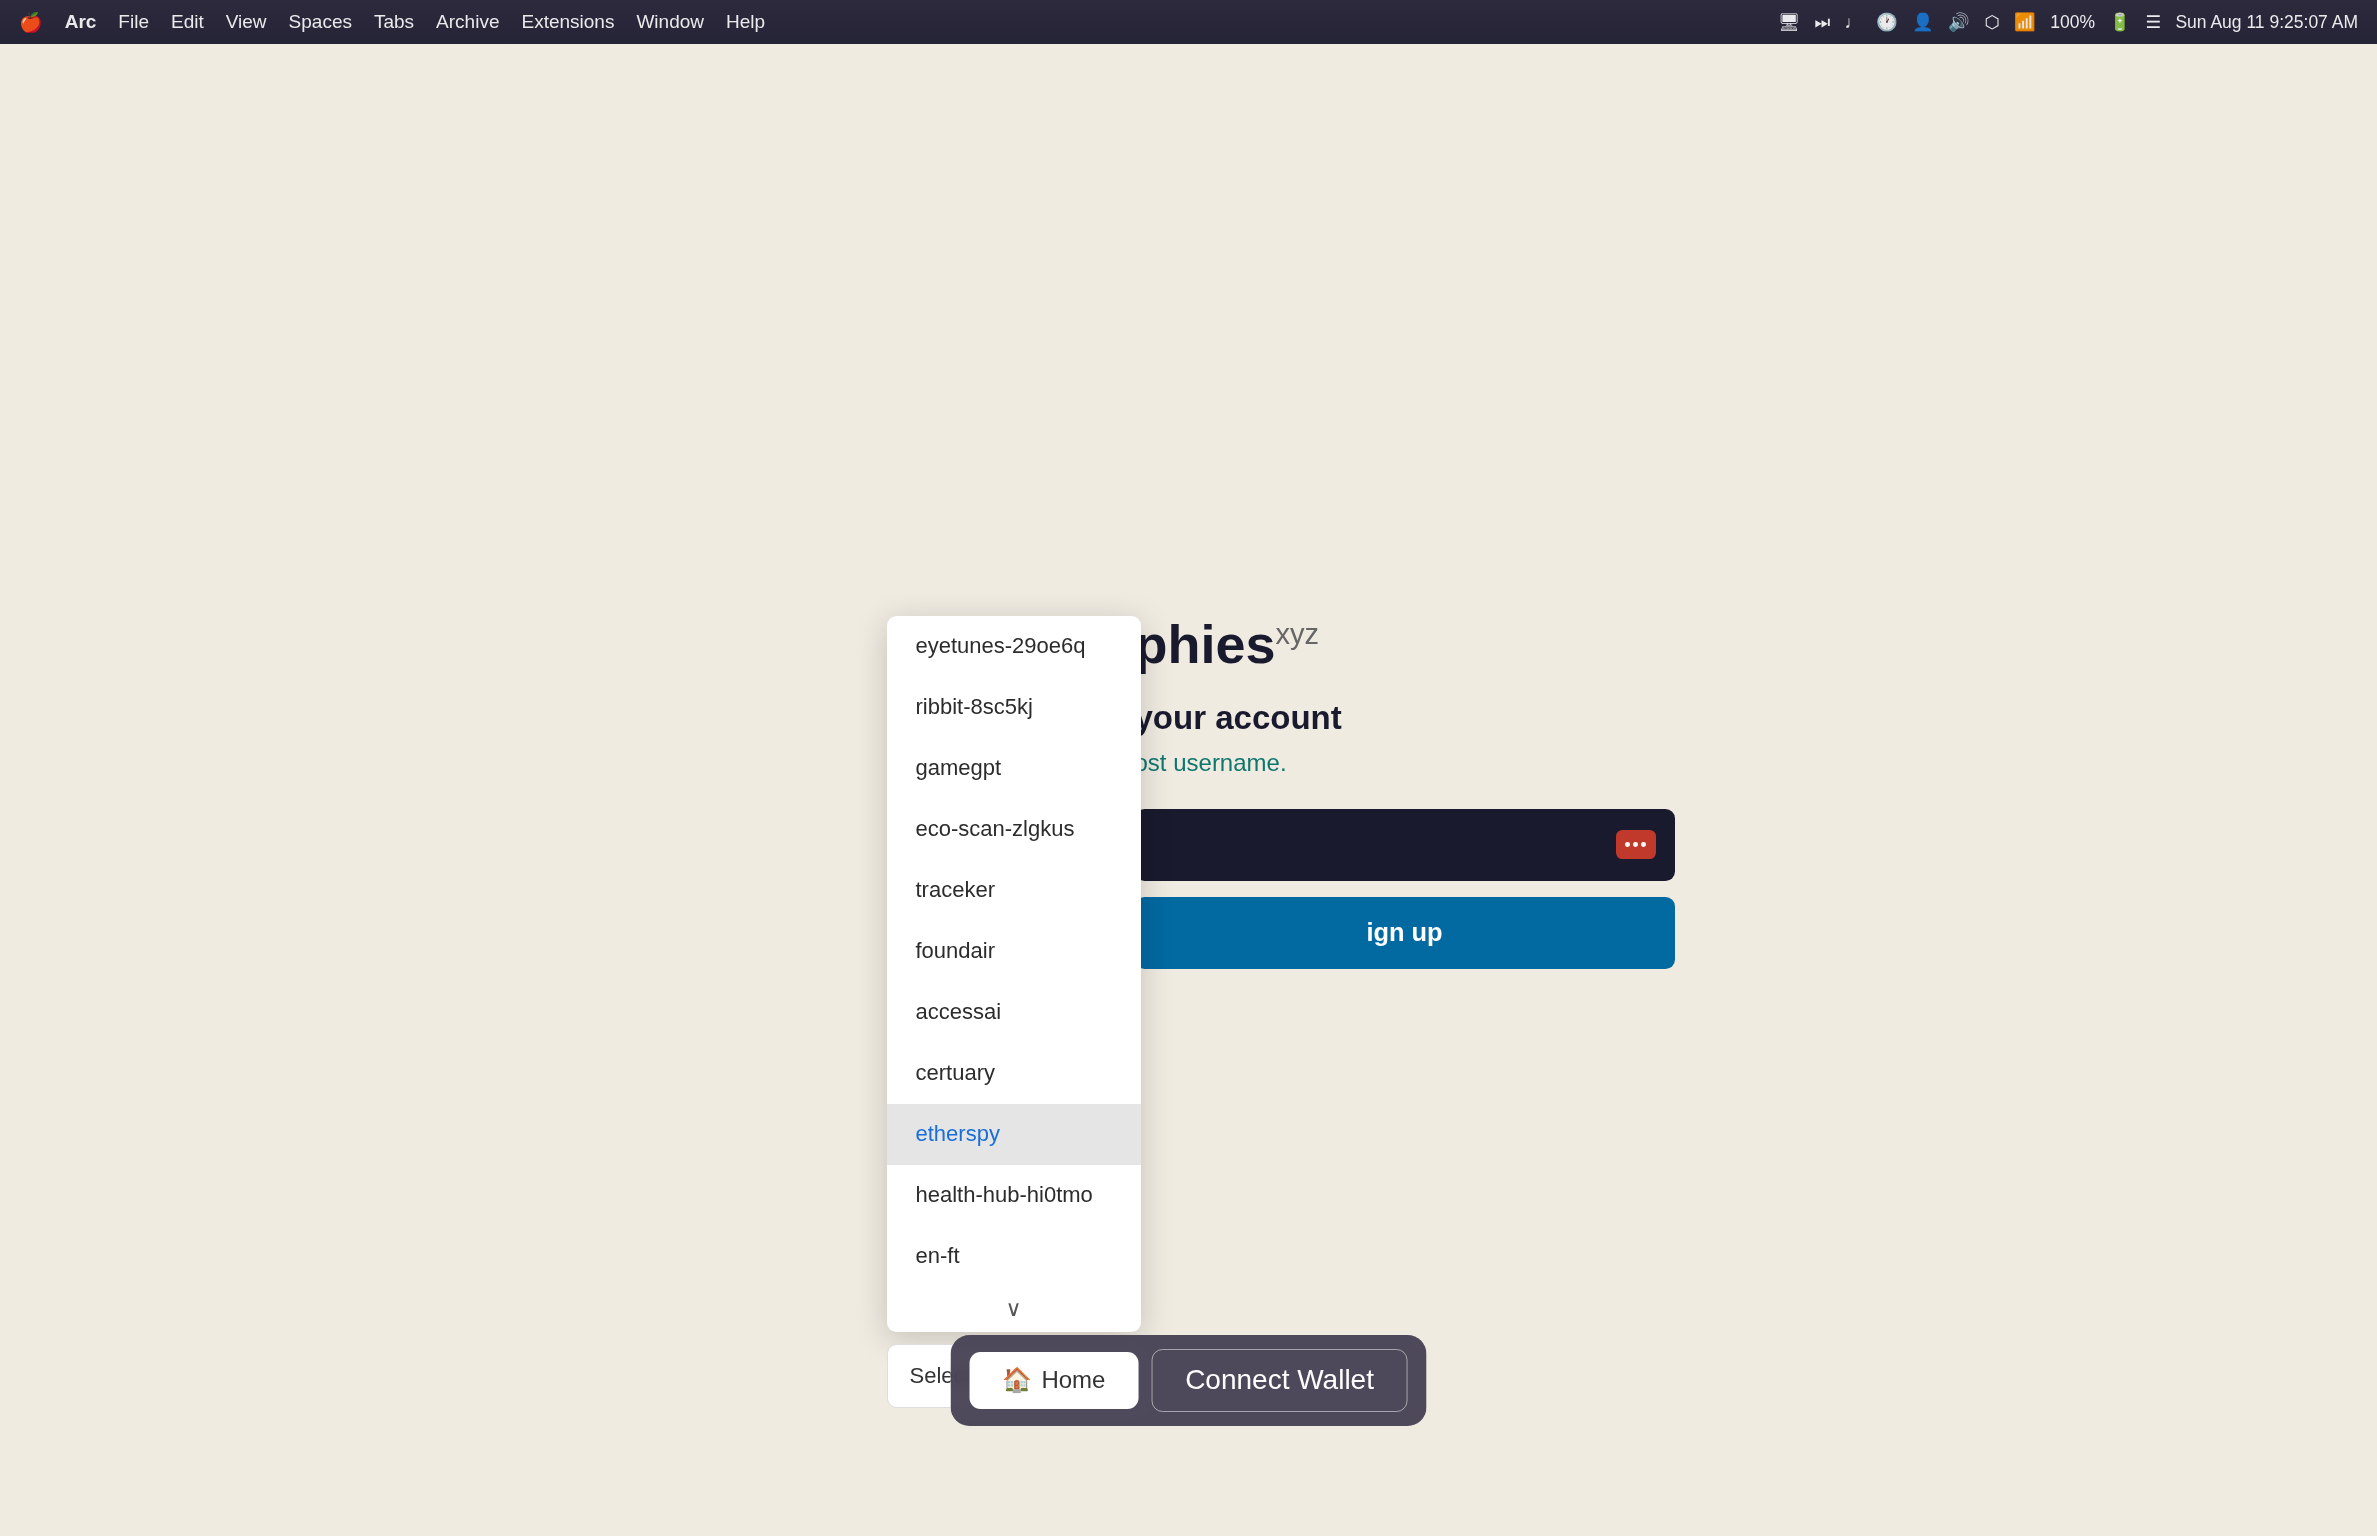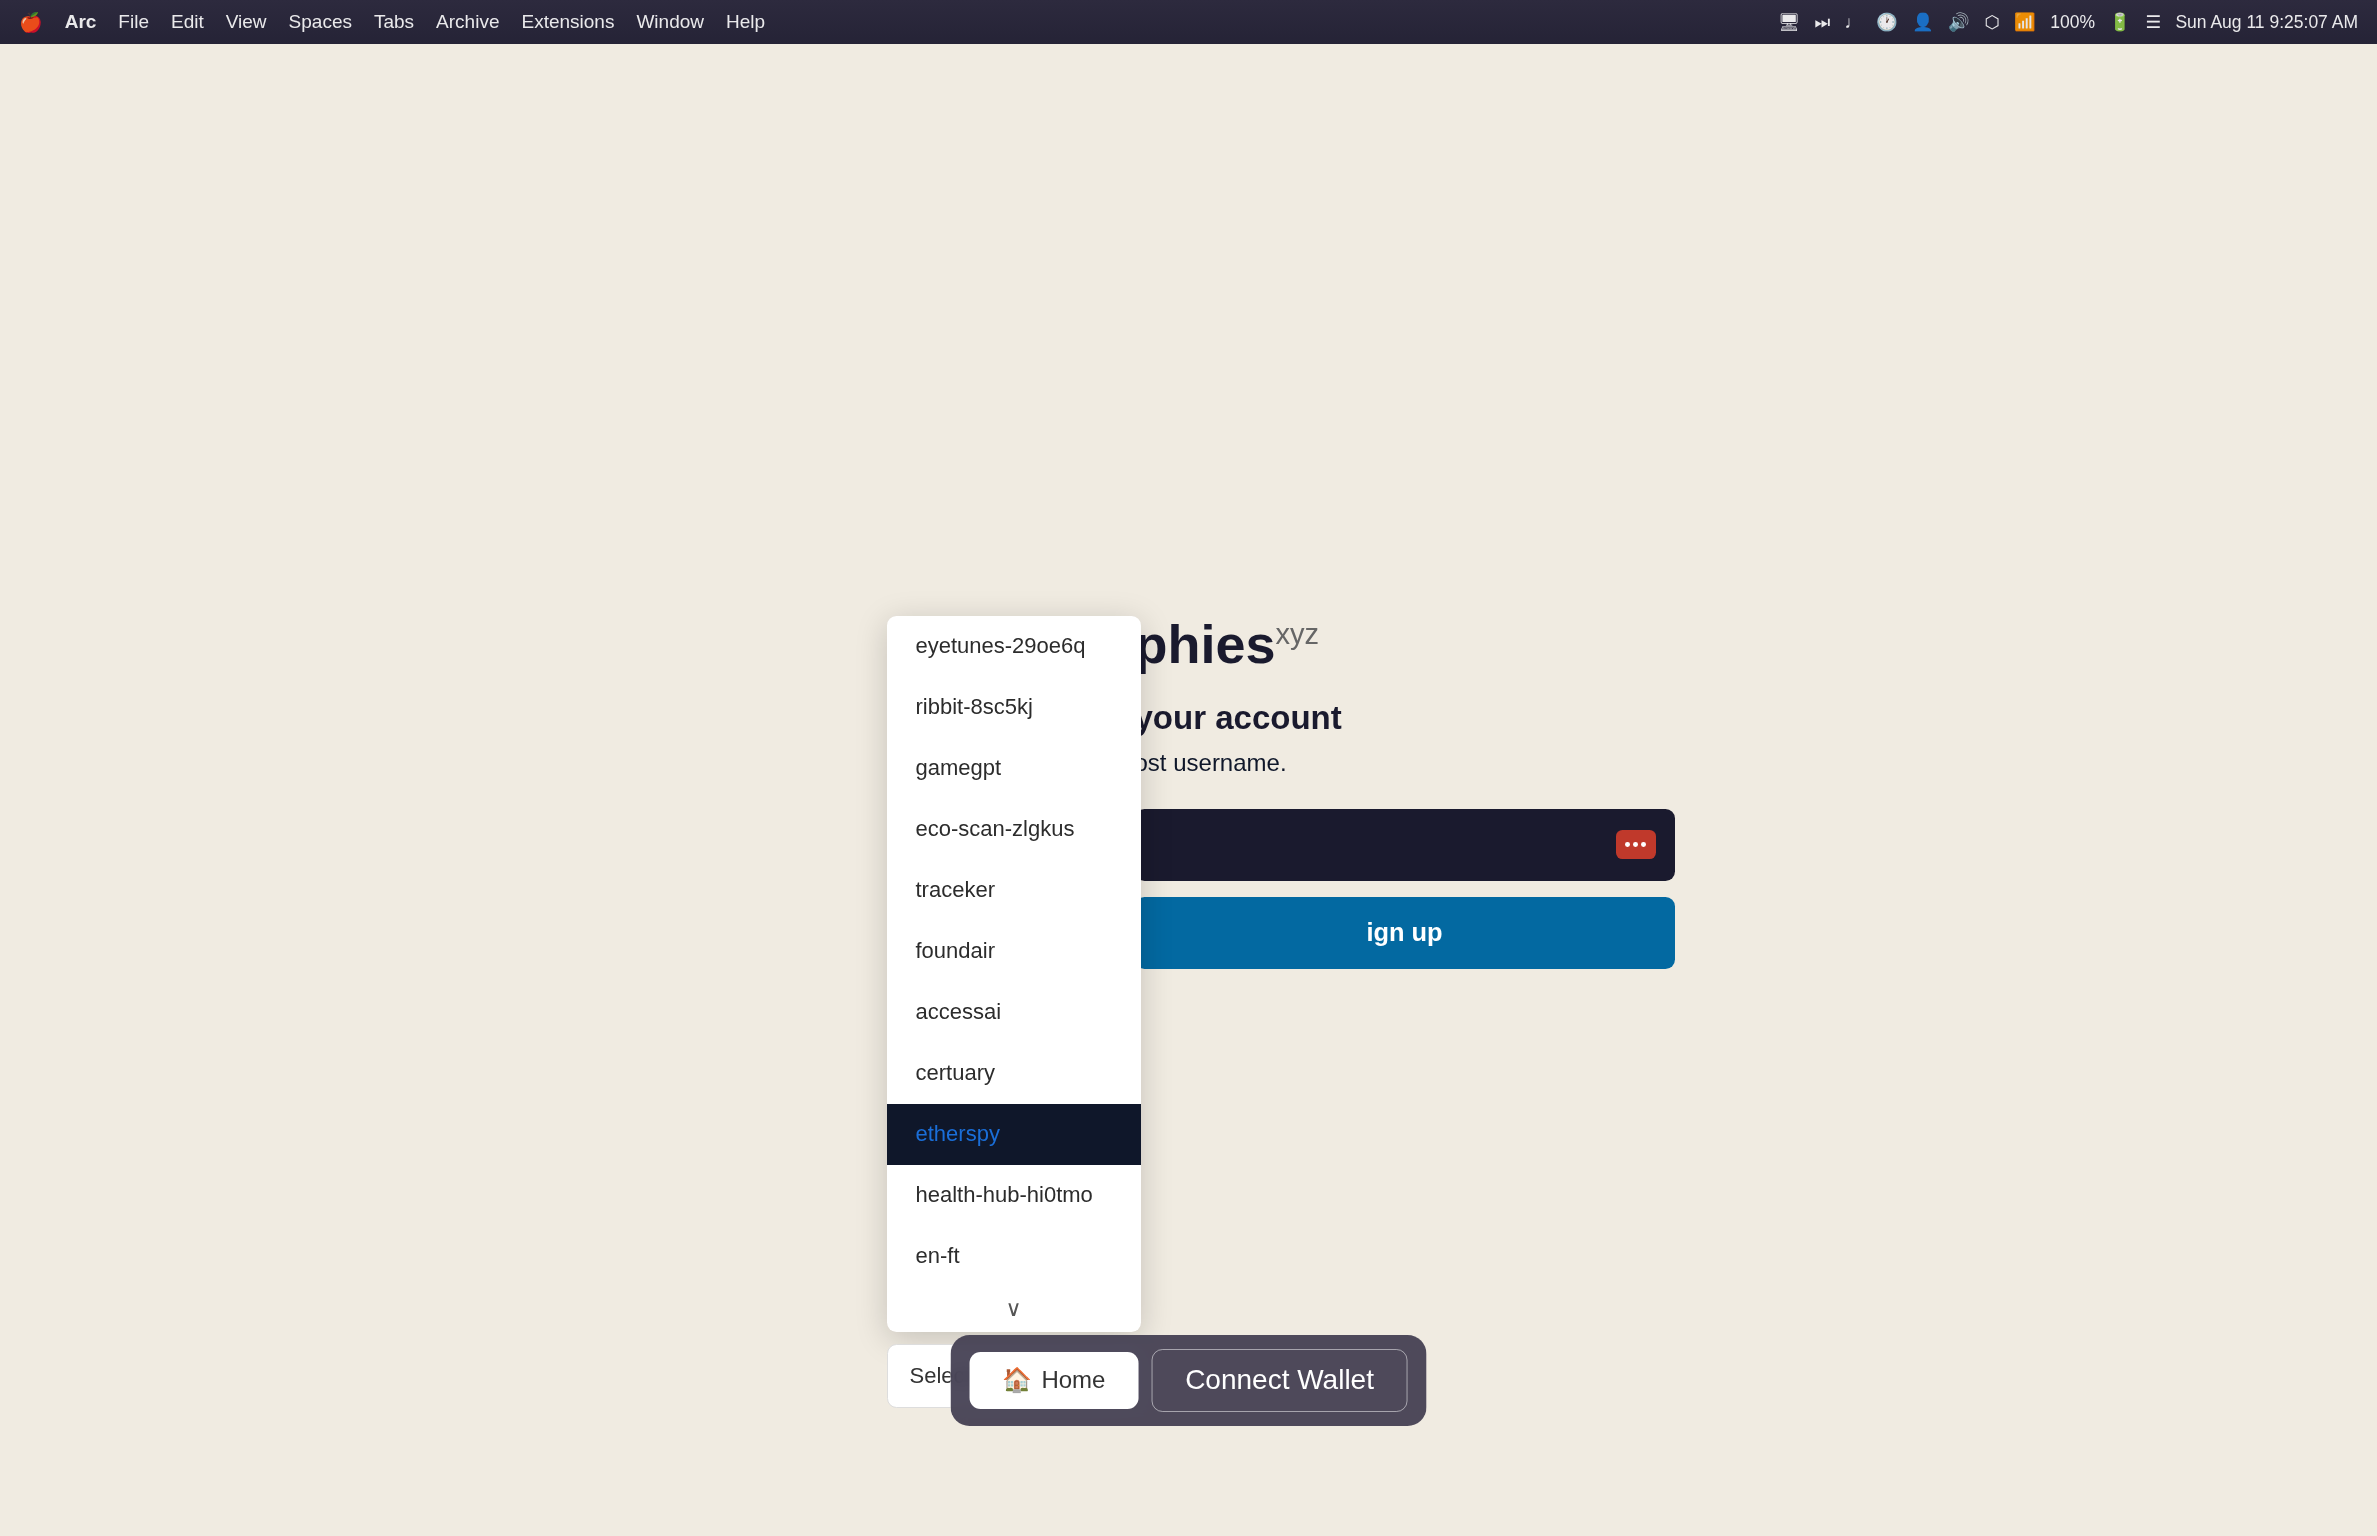--- a/index.html
+++ b/index.html
@@ -99,21 +99,21 @@
 
     .page-subtitle {
       font-size: 33px;
       font-weight: 600;
       color: #1a1a2e;
       margin-bottom: 12px;
     }
 
     .page-desc {
       font-size: 24px;
-      color: #0f172a;
+      color: #0f766e;
       margin-bottom: 32px;
     }
 
     .dark-input-bar {
       width: 540px;
       height: 72px;
       background: #1a1a2e;
       border-radius: 9.5px;
       display: flex;
       align-items: center;
@@ -172,21 +172,21 @@
 
     .dropdown-item {
       padding: 17.5px 29px;
       font-size: 22px;
       color: #2c2c2c;
       cursor: pointer;
       transition: background 0.1s;
     }
 
     .dropdown-item.selected {
-      background: #0f172a;
+      background: #e5e5e5;
       color: #1a6ed8;
     }
 
     .dropdown-chevron {
       display: flex;
       align-items: center;
       justify-content: center;
       padding: 9.5px;
       color: #555;
       font-size: 22px;

